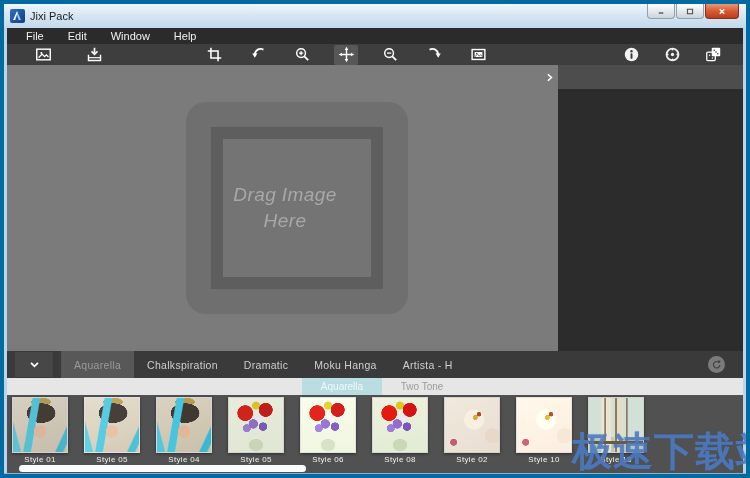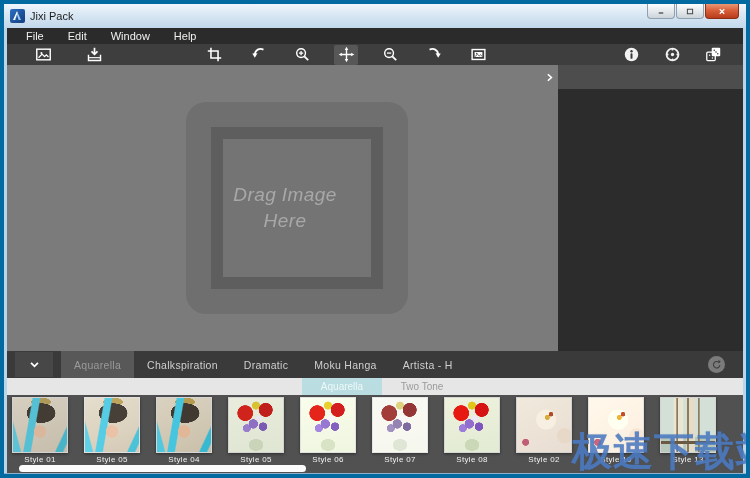--- a/index.html
+++ b/index.html
@@ -336,24 +336,20 @@
         </div>
         <div class="style-cell">
           <div class="thumb v-flower m1"></div>
           <div class="style-label">Style 05</div>
         </div>
         <div class="style-cell">
           <div class="thumb v-flower m2"></div>
           <div class="style-label">Style 06</div>
         </div>
         <div class="style-cell">
-          <div class="thumb v-flower m3"></div>
-          <div class="style-label">Style 07</div>
-        </div>
-        <div class="style-cell">
           <div class="thumb v-flower m4"></div>
           <div class="style-label">Style 08</div>
         </div>
         <div class="style-cell">
           <div class="thumb v-orchid m1"></div>
           <div class="style-label">Style 02</div>
         </div>
         <div class="style-cell">
           <div class="thumb v-orchid m2"></div>
           <div class="style-label">Style 10</div>

